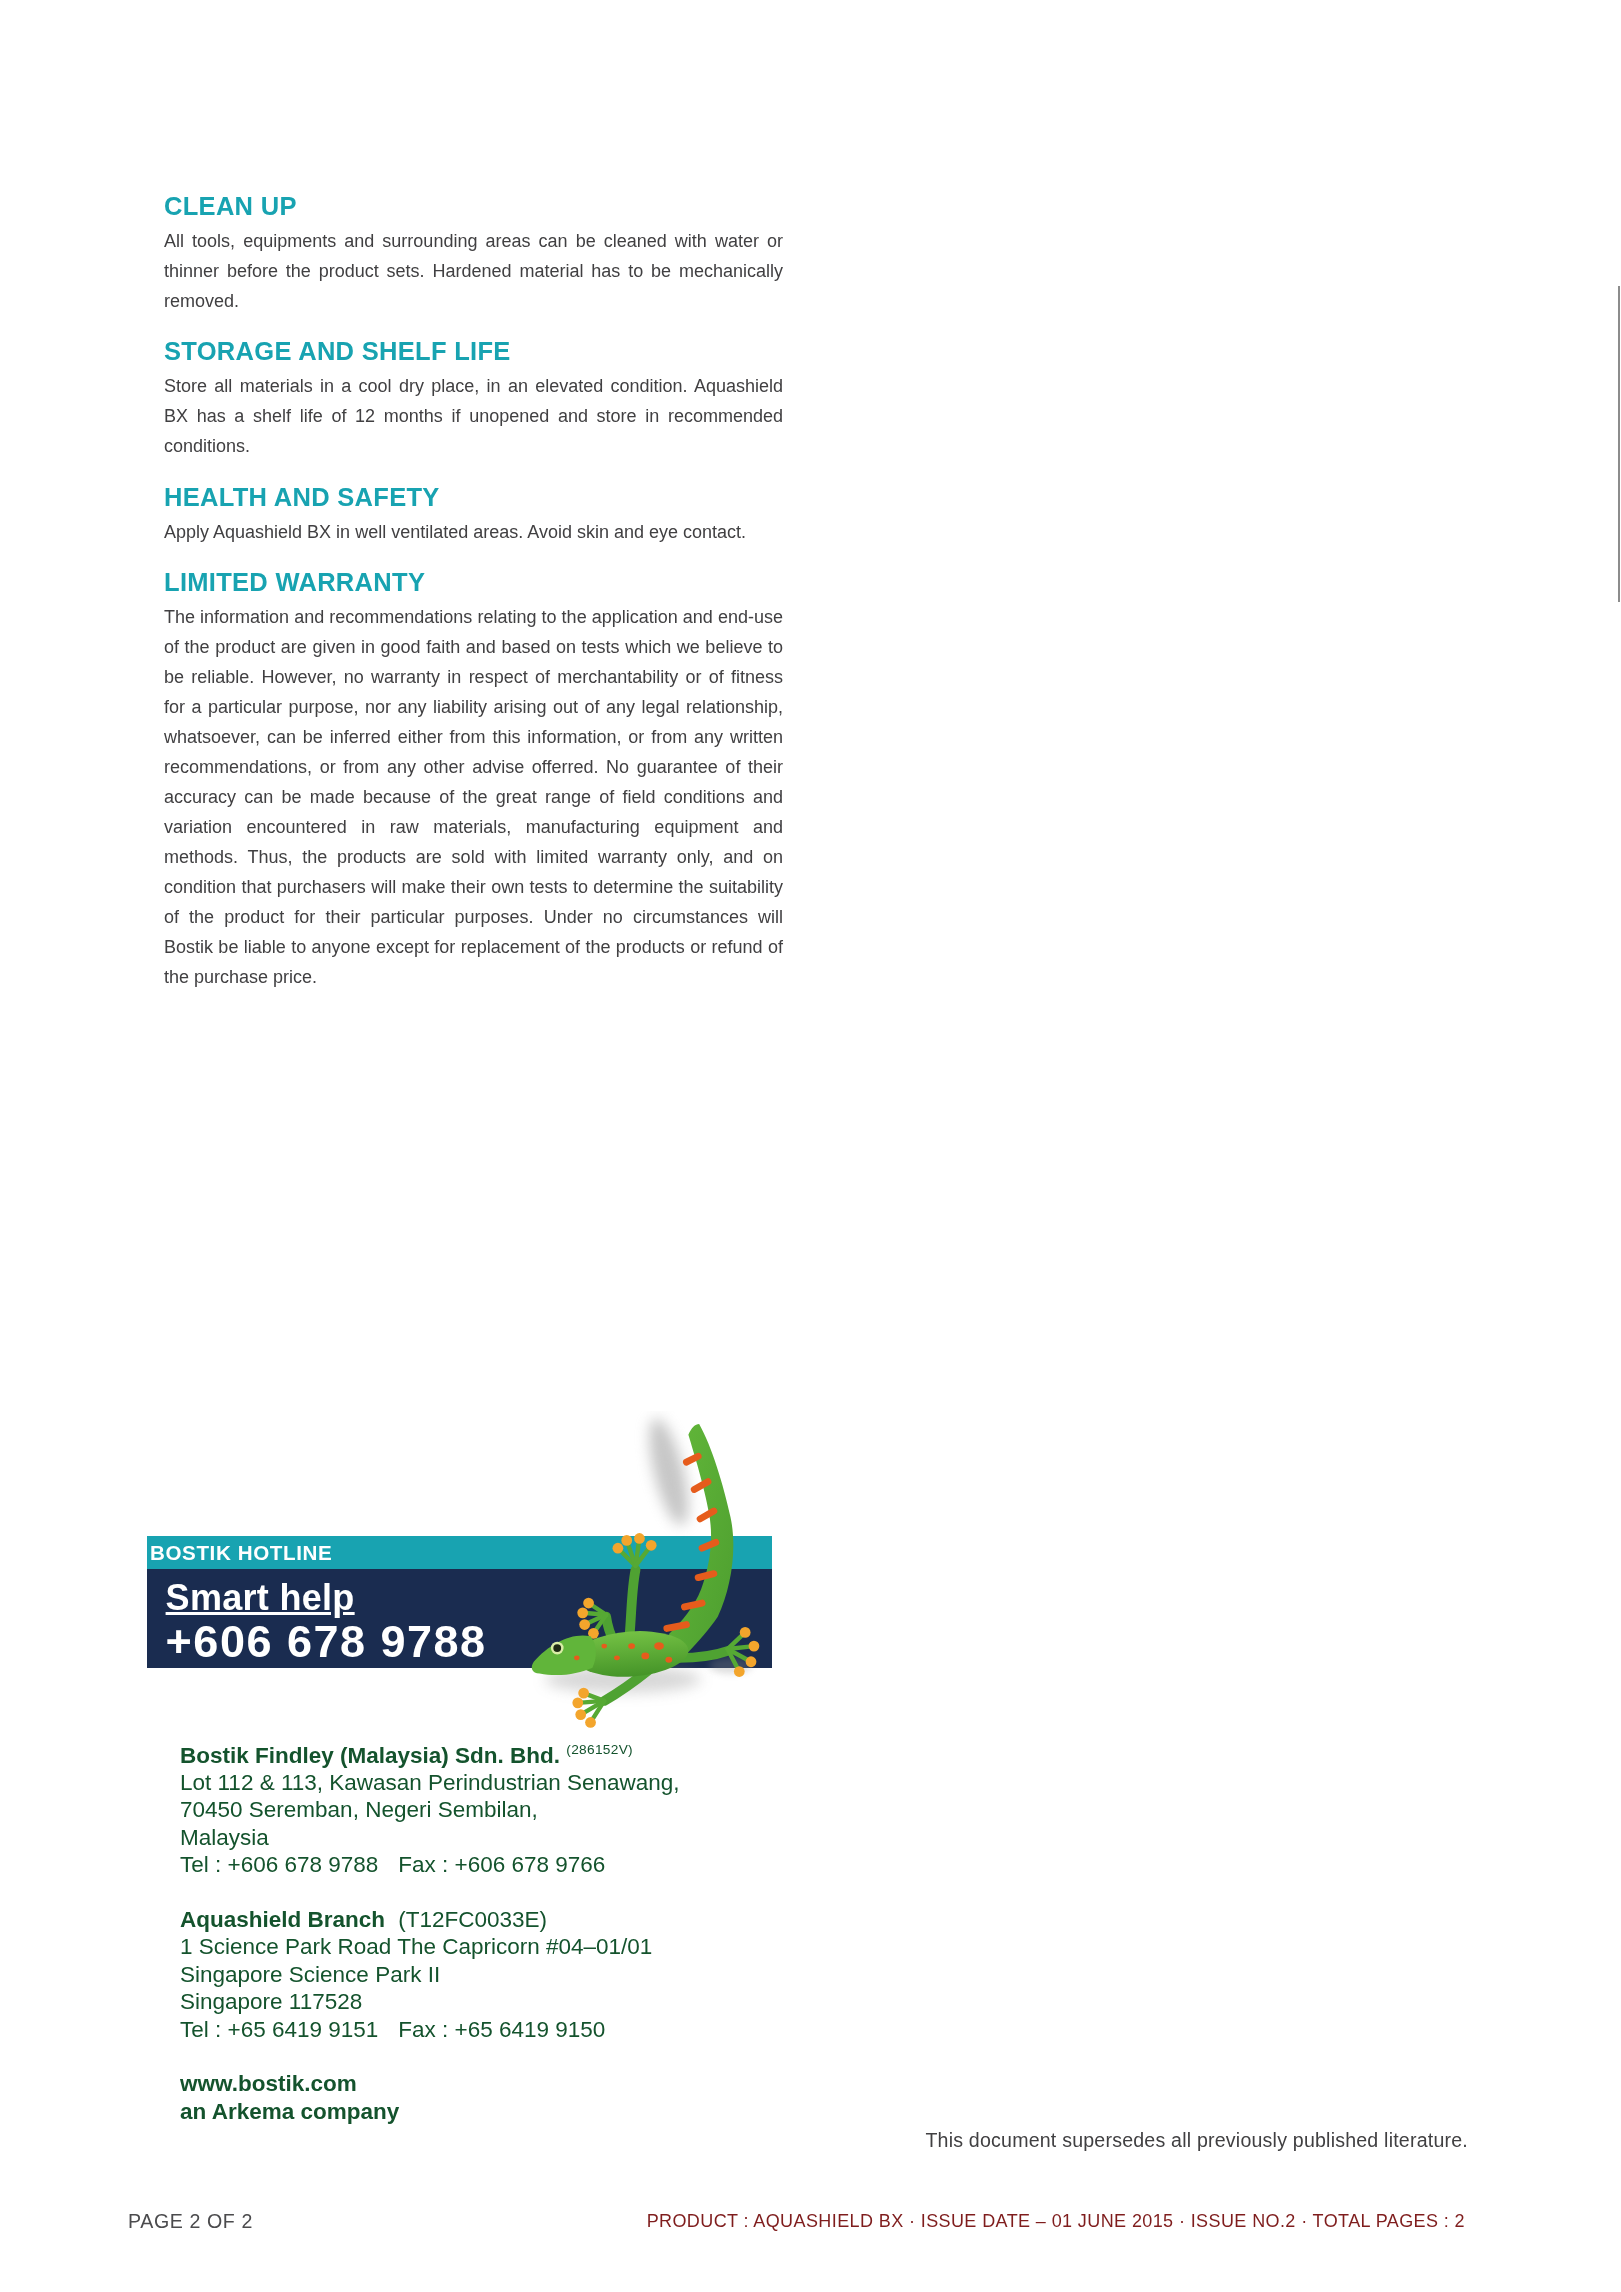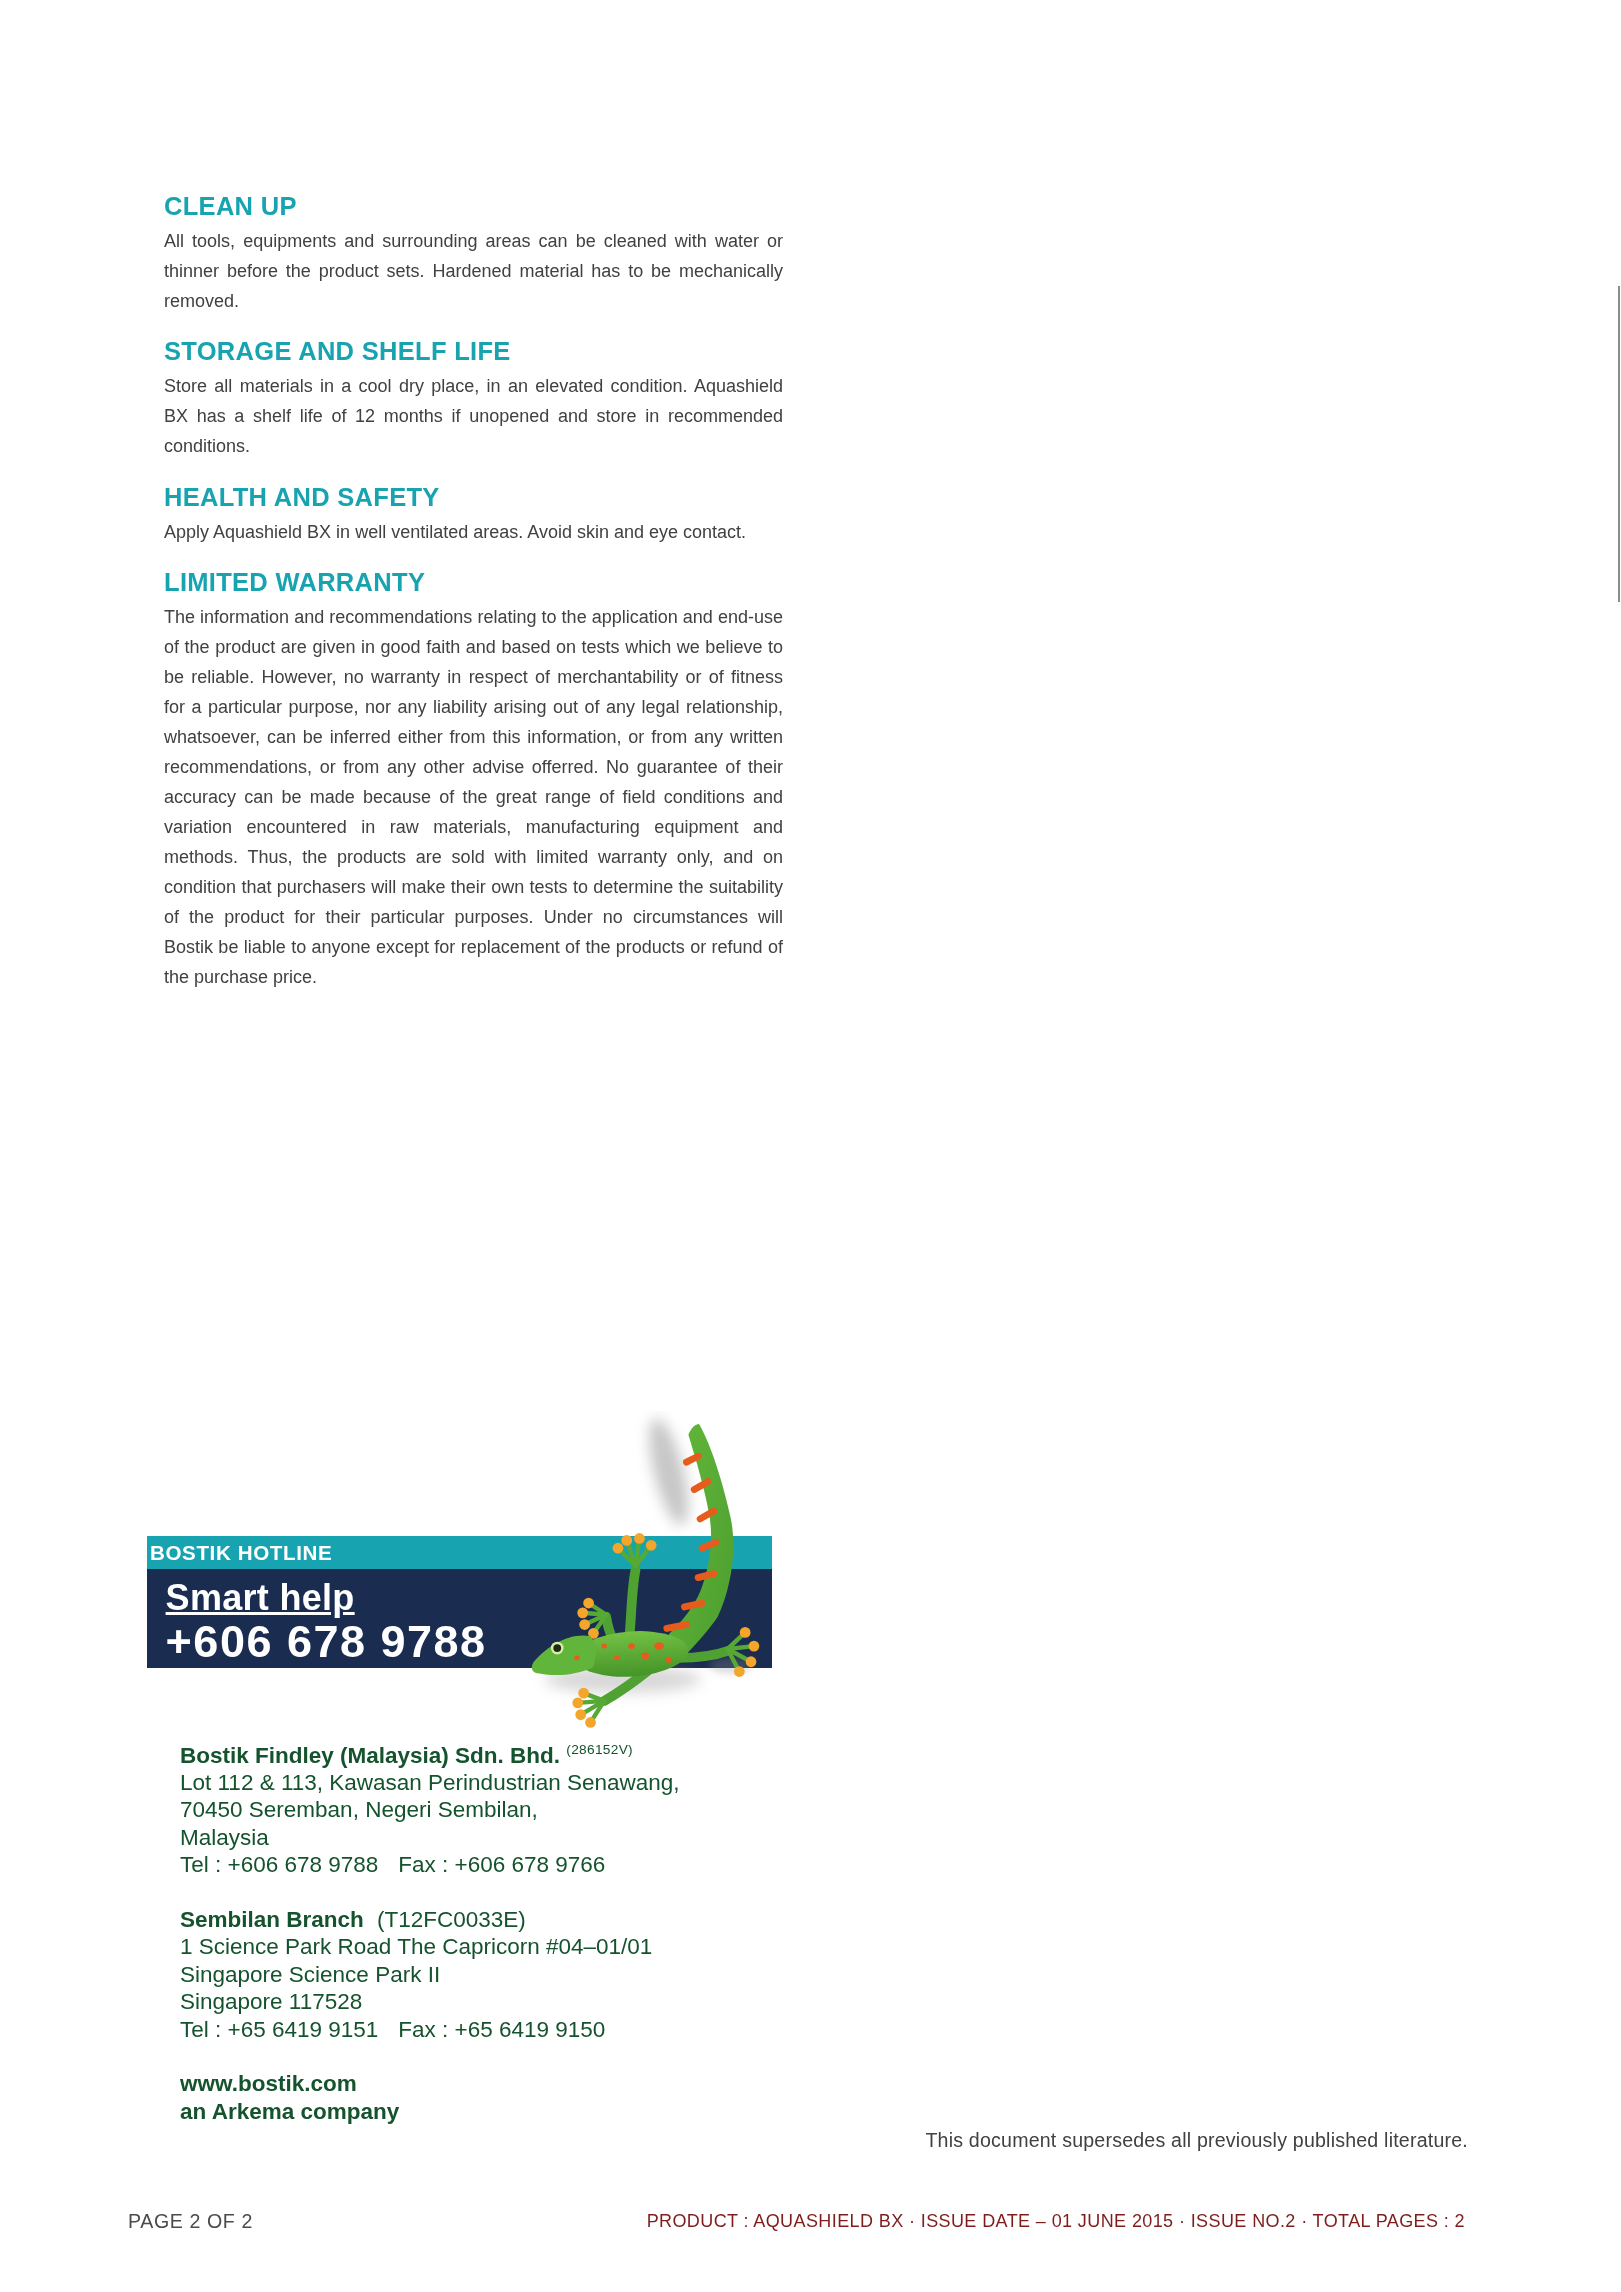--- a/index.html
+++ b/index.html
@@ -231,21 +231,21 @@
       <div>70450 Seremban, Negeri Sembilan,</div>
       <div>Malaysia</div>
       <div class="telfax">
         <span class="tel">Tel : +606 678 9788</span>
         <span>Fax : +606 678 9766</span>
       </div>
     </div>
 
     <div class="office">
       <div class="office-name">
-        <span class="bold">Sembilan Branch</span>
+        <span class="bold">Aquashield Branch</span>
         <span class="reg-inline">(T12FC0033E)</span>
       </div>
       <div>1 Science Park Road The Capricorn #04–01/01</div>
       <div>Singapore Science Park II</div>
       <div>Singapore 117528</div>
       <div class="telfax">
         <span class="tel">Tel : +65 6419 9151</span>
         <span>Fax : +65 6419 9150</span>
       </div>
     </div>

